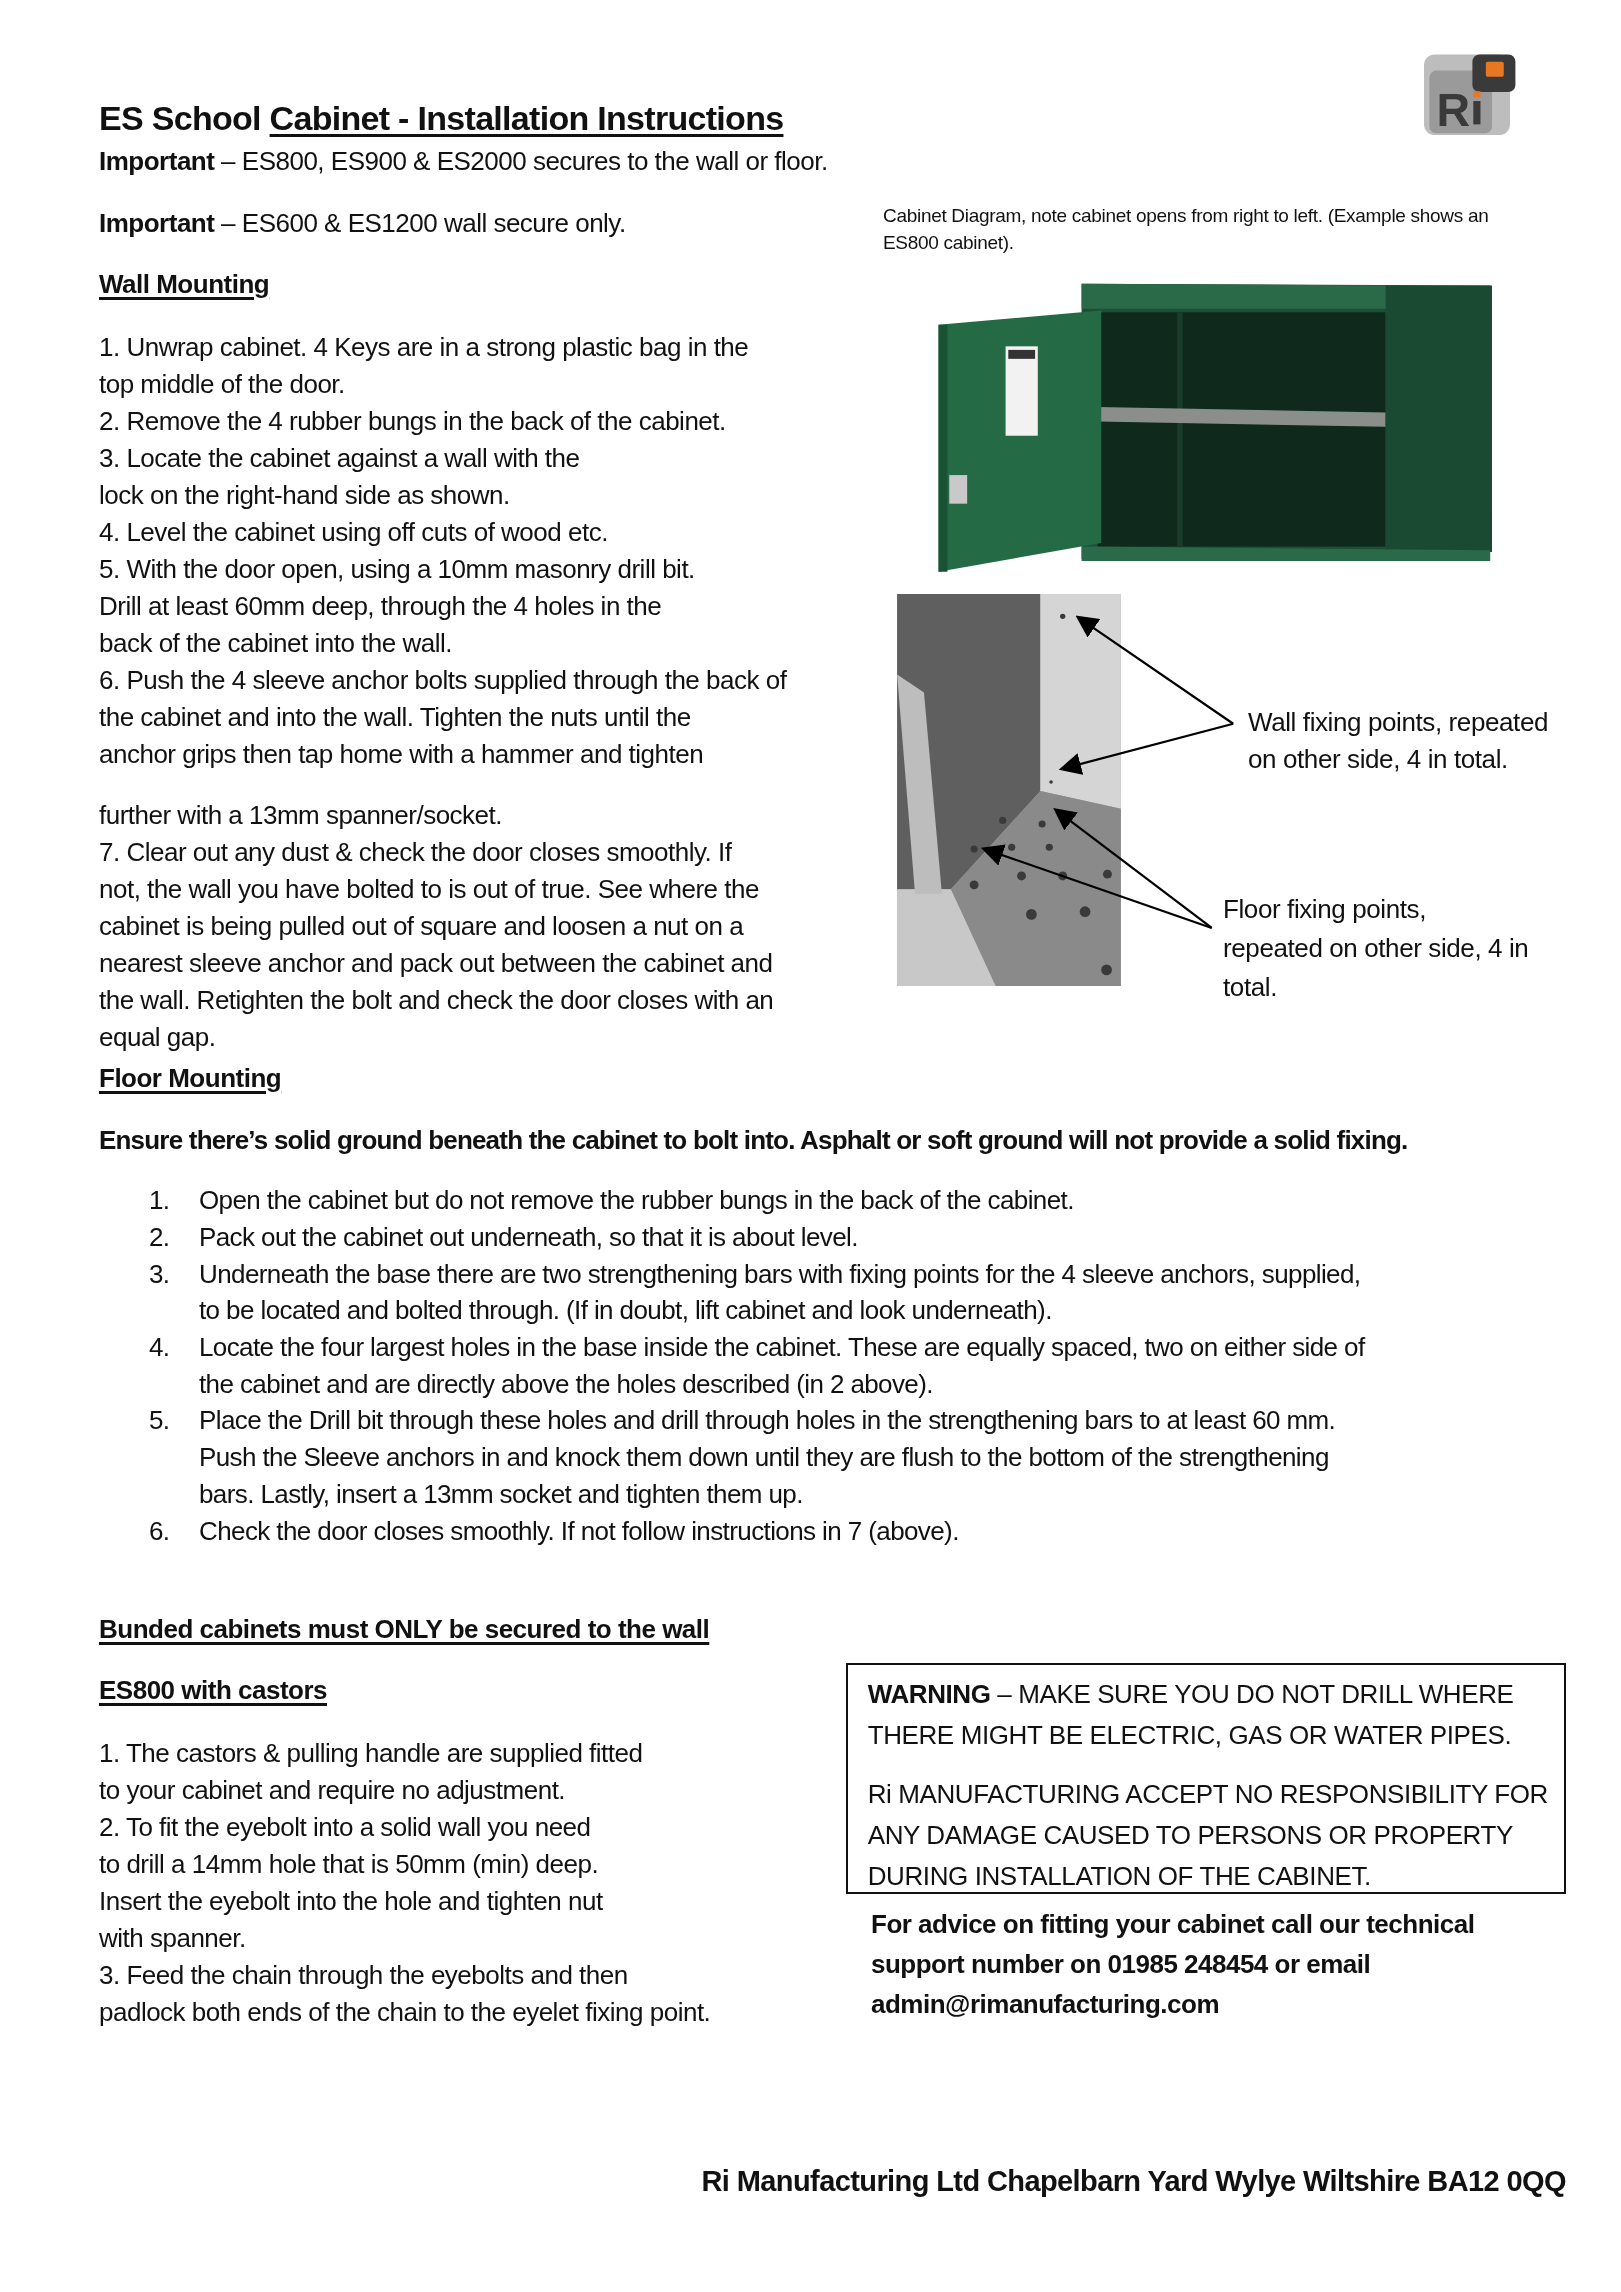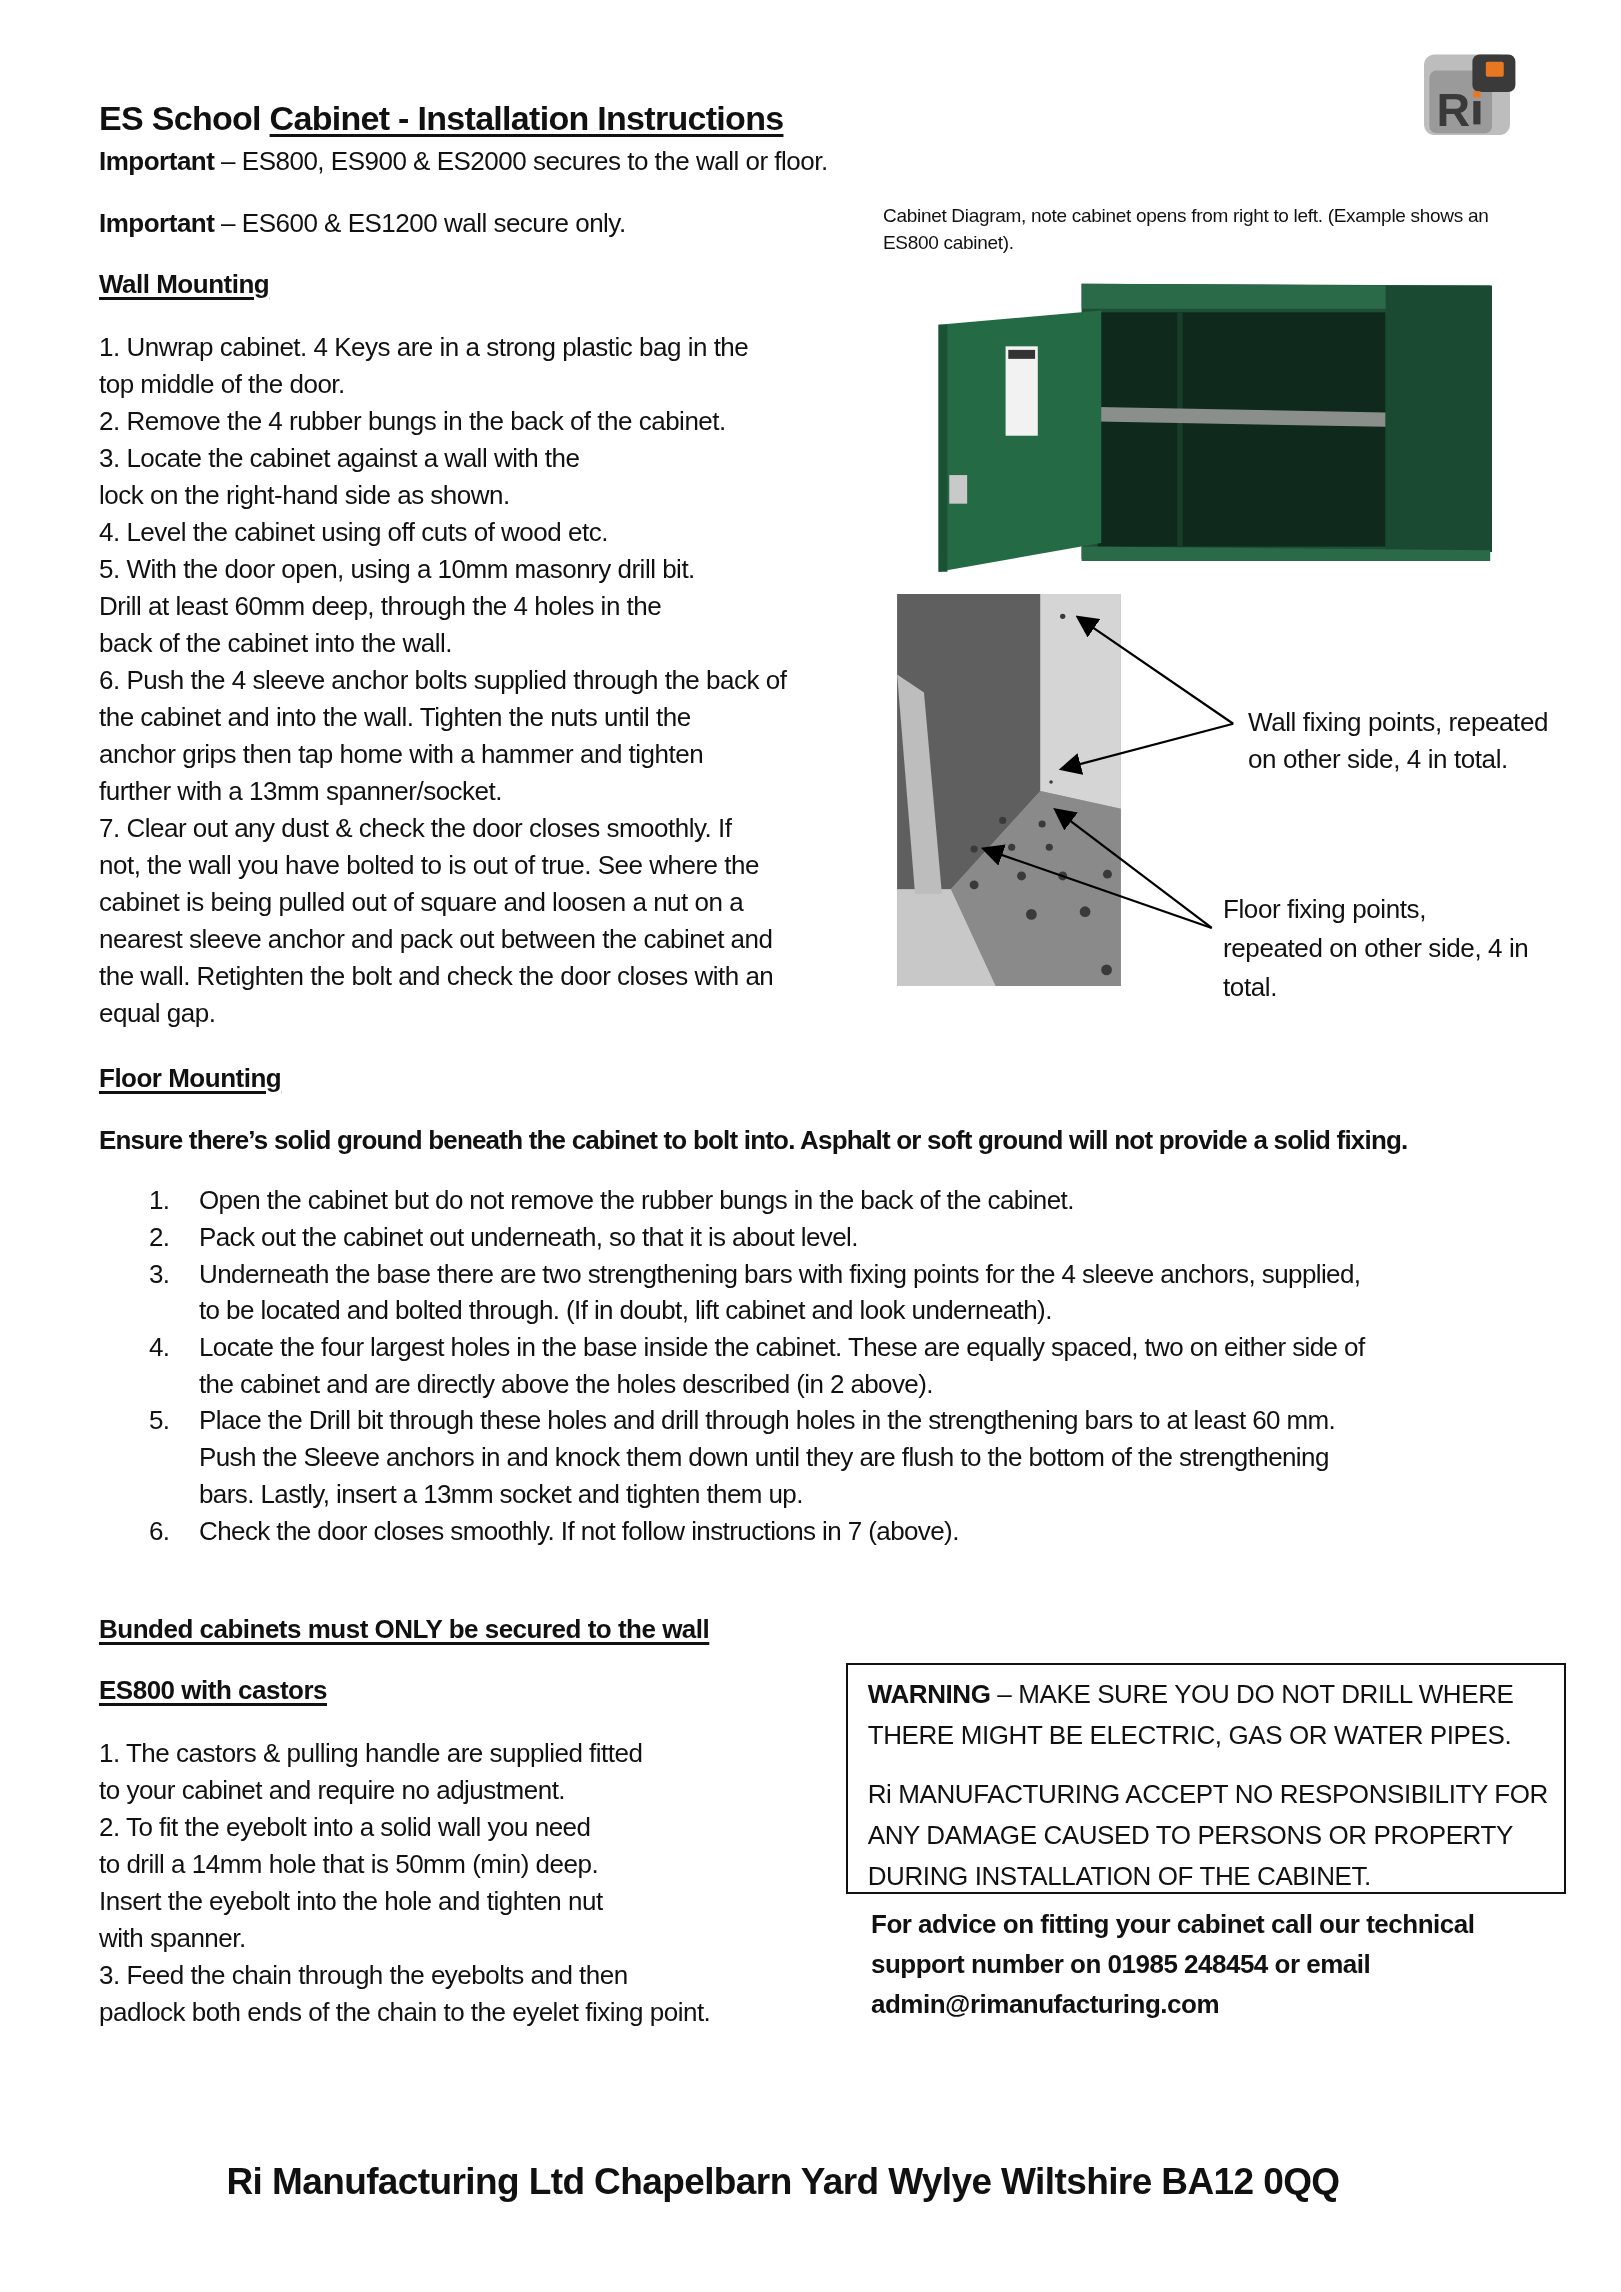--- a/index.html
+++ b/index.html
@@ -50,21 +50,21 @@
     <div class="t" style="line-height: 37px;">2. Remove the 4 rubber bungs in the back of the cabinet.</div>
     <div class="t" style="line-height: 37px;">3. Locate the cabinet against a wall with the</div>
     <div class="t" style="line-height: 37px;">lock on the right-hand side as shown.</div>
     <div class="t" style="line-height: 37px;">4. Level the cabinet using off cuts of wood etc.</div>
     <div class="t" style="line-height: 37px;">5. With the door open, using a 10mm masonry drill bit.</div>
     <div class="t" style="line-height: 37px;">Drill at least 60mm deep, through the 4 holes in the</div>
     <div class="t" style="line-height: 37px;">back of the cabinet into the wall.</div>
     <div class="t" style="line-height: 37px;">6. Push the 4 sleeve anchor bolts supplied through the back of</div>
     <div class="t" style="line-height: 37px;">the cabinet and into the wall. Tighten the nuts until the</div>
     <div class="t" style="line-height: 37px;">anchor grips then tap home with a hammer and tighten</div>
-    <div class="t" style="line-height: 37px;">further with a 13mm spanner/socket.</div>
+    <div class="t" style="line-height: 37px; margin-top: 24px;">further with a 13mm spanner/socket.</div>
     <div class="t" style="line-height: 37px;">7. Clear out any dust &amp; check the door closes smoothly.  If</div>
     <div class="t" style="line-height: 37px;">not, the wall you have bolted to is out of true. See where the</div>
     <div class="t" style="line-height: 37px;">cabinet is being pulled out of square and loosen a nut on a</div>
     <div class="t" style="line-height: 37px;">nearest sleeve anchor and pack out between the cabinet and</div>
     <div class="t" style="line-height: 37px;">the wall. Retighten the bolt and check the door closes with an</div>
     <div class="t" style="line-height: 37px;">equal gap.</div>
   </div>
 
 <div class="abs small" style="left:883px; top:202px;">
   <div>Cabinet Diagram, note cabinet opens from right to left. (Example shows an</div>
@@ -178,14 +178,14 @@
     <div>DURING INSTALLATION OF THE CABINET.</div>
   </div>
 </div>
 
 <div class="abs t b" style="left:871px; top:1904px; line-height:40px; letter-spacing:-0.5px;">
   <div>For advice on fitting your cabinet call our technical</div>
   <div><span>support number on 01985 248454 or email</span></div>
   <div>admin@rimanufacturing.com</div>
 </div>
 
-<div class="abs t b" style="left:0; width:1566px; top:2163px; text-align:center; font-size:37px; letter-spacing:-0.6px;">Ri Manufacturing Ltd  Chapelbarn Yard  Wylye  Wiltshire  BA12 0QQ</div>
+<div class="abs t b" style="left:0; width:1566px; top:2163px; text-align:right; font-size:29px; letter-spacing:-0.6px;">Ri Manufacturing Ltd  Chapelbarn Yard  Wylye  Wiltshire  BA12 0QQ</div>
 
 
 </body></html>

